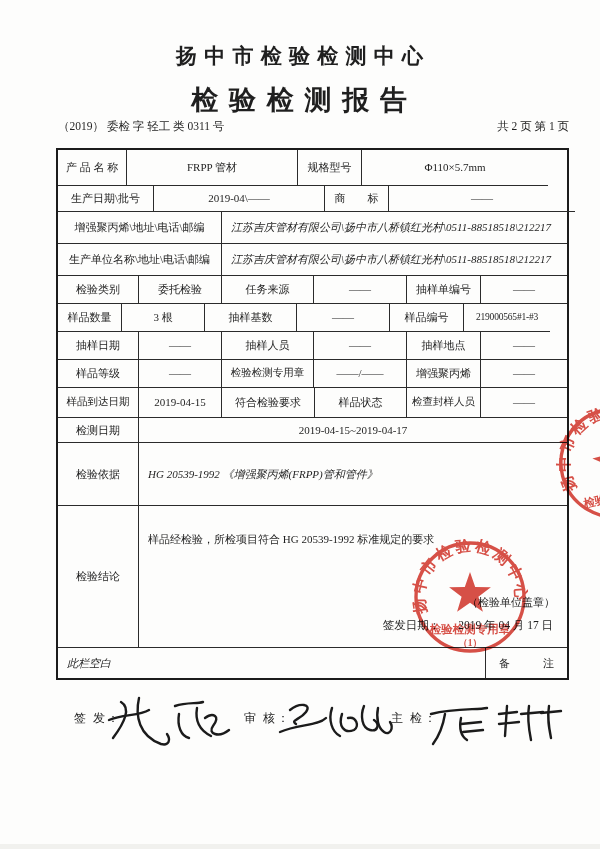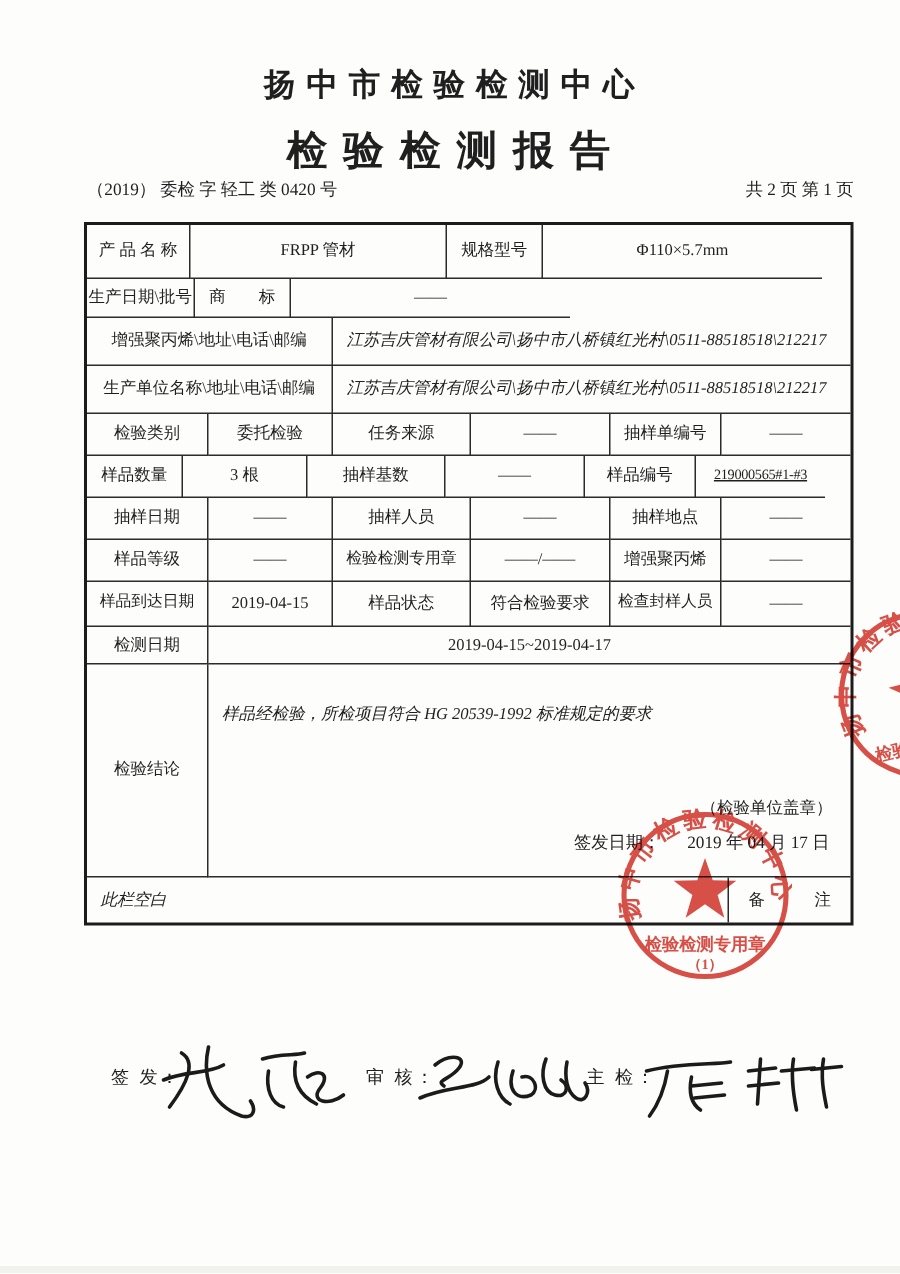--- a/index.html
+++ b/index.html
@@ -19,24 +19,24 @@
     border:2px solid #1c1c1c;background:transparent;box-sizing:border-box;}
   .tr{display:flex;width:509px;}
   .tr .td{box-sizing:border-box;flex:none;display:flex;align-items:center;
     justify-content:center;text-align:center;font-size:11px;line-height:1.35;
     border-right:1px solid #2b2b2b;border-bottom:1px solid #2b2b2b;
     white-space:nowrap;overflow:visible;padding:0 2px;}
   .tr .td:last-child{border-right:none;}
   .tr.last .td{border-bottom:none;}
   .td.left{justify-content:flex-start;text-align:left;padding-left:9px;font-style:italic;}
   .td.fs10{font-size:10.5px;}
-  .td.fs9{font-size:9.5px;letter-spacing:-0.2px;text-decoration:underline;}
+  .td.fs9{font-size:9.5px;letter-spacing:-0.2px;}
   
   .td.concl{position:relative;}
-  .concl-text{position:absolute;left:9px;top:26px;font-size:11px;white-space:nowrap;font-style:italic;}
+  .concl-text{position:absolute;left:9px;top:26px;font-size:11px;white-space:nowrap;}
   .seal-note{position:absolute;right:12px;top:89px;font-size:11px;}
   .issue-date{position:absolute;right:14px;bottom:13px;font-size:11.5px;}
   .issue-date .gap{display:inline-block;width:18px;}
   
   .stamp{position:absolute;mix-blend-mode:multiply;opacity:0.88;}
   .stamp-main{left:412px;top:539px;}
   .stamp-edge{left:557px;top:405px;transform:rotate(-14deg);}
   
   .sig-label{position:absolute;font-size:12px;letter-spacing:2px;}
   .sig-svg{position:absolute;}
@@ -45,35 +45,36 @@
   .scan-edge{position:absolute;left:0;bottom:0;width:100%;height:5px;background:#f1f1ee;}
 </style>
 </head>
 <body>
 
 <div class="sheet">
 
   <div class="org-title">扬 中 市 检 验 检 测 中 心</div>
   <div class="report-title">检 验 检 测 报 告</div>
   <div class="doc-row">
-    <span>（2019） 委检 字 轻工 类 0420 号</span>
+    <span>（2019） 委检 字 轻工 类 0311 号</span>
     <span>共 2 页 第 1 页</span>
   </div>
 
   <div class="report-table">
 
     <div class="tr" style="height:36px">
       <div class="td" style="width:69px">产 品 名 称</div>
       <div class="td" style="width:171px">FRPP 管材</div>
       <div class="td" style="width:64px">规格型号</div>
       <div class="td" style="width:186px">Φ110×5.7mm</div>
     </div>
 
     <div class="tr" style="height:26px">
-      <div class="td" style="width:72px">生产日期\批号</div>
+      <div class="td" style="width:96px">生产日期\批号</div>
+      <div class="td" style="width:171px">2019-04\——</div>
       <div class="td" style="width:64px">商　　标</div>
       <div class="td" style="width:186px">——</div>
     </div>
 
     <div class="tr" style="height:32px">
       <div class="td" style="width:164px">增强聚丙烯\地址\电话\邮编</div>
       <div class="td left" style="width:345px">江苏吉庆管材有限公司\扬中市八桥镇红光村\0511-88518518\212217</div>
     </div>
 
     <div class="tr" style="height:32px">
@@ -113,31 +114,35 @@
       <div class="td" style="width:83px">——</div>
       <div class="td fs10" style="width:92px">检验检测专用章</div>
       <div class="td" style="width:93px">——/——</div>
       <div class="td" style="width:74px">增强聚丙烯</div>
       <div class="td" style="width:86px">——</div>
     </div>
 
     <div class="tr" style="height:30px">
       <div class="td fs10" style="width:81px">样品到达日期</div>
       <div class="td" style="width:83px">2019-04-15</div>
+      <div class="td" style="width:93px">符合检验要求</div>
       <div class="td" style="width:92px">样品状态</div>
-      <div class="td" style="width:93px">符合检验要求</div>
       <div class="td fs10" style="width:74px">检查封样人员</div>
       <div class="td" style="width:86px">——</div>
     </div>
 
     <div class="tr" style="height:25px">
       <div class="td" style="width:81px">检测日期</div>
       <div class="td" style="width:428px">2019-04-15~2019-04-17</div>
     </div>
 
+    <div class="tr" style="height:63px">
+      <div class="td" style="width:81px">检验依据</div>
+      <div class="td left" style="width:428px">HG 20539-1992 《增强聚丙烯(FRPP)管和管件》</div>
+    </div>
 
     <div class="tr" style="height:142px">
       <div class="td" style="width:81px">检验结论</div>
       <div class="td concl" style="width:428px">
         <span class="concl-text">样品经检验，所检项目符合 HG 20539-1992 标准规定的要求</span>
         <span class="seal-note">（检验单位盖章）</span>
         <span class="issue-date">
           <span>签发日期：</span><span class="gap"></span><span>2019 年 04 月 17 日</span>
         </span>
       </div>

